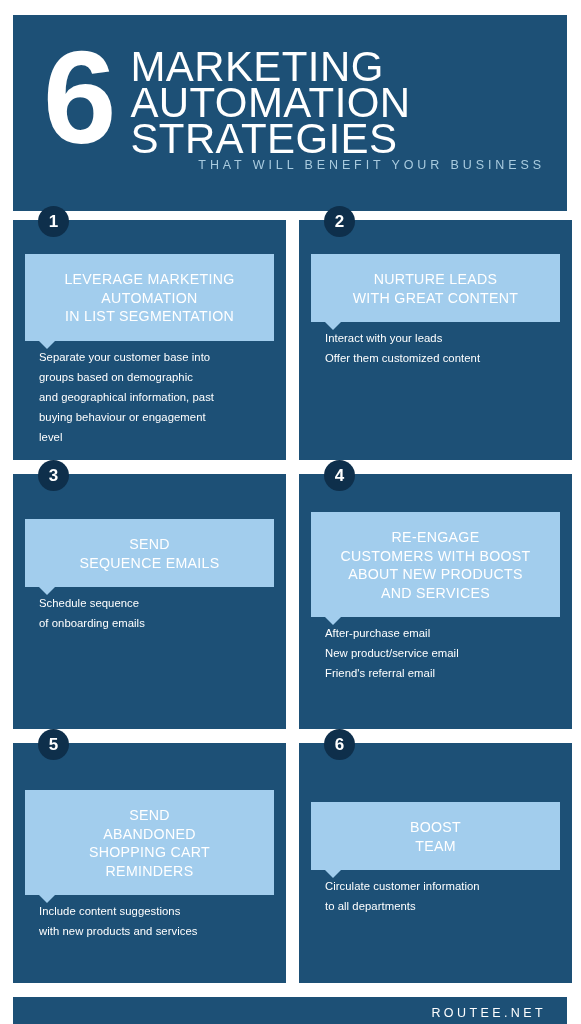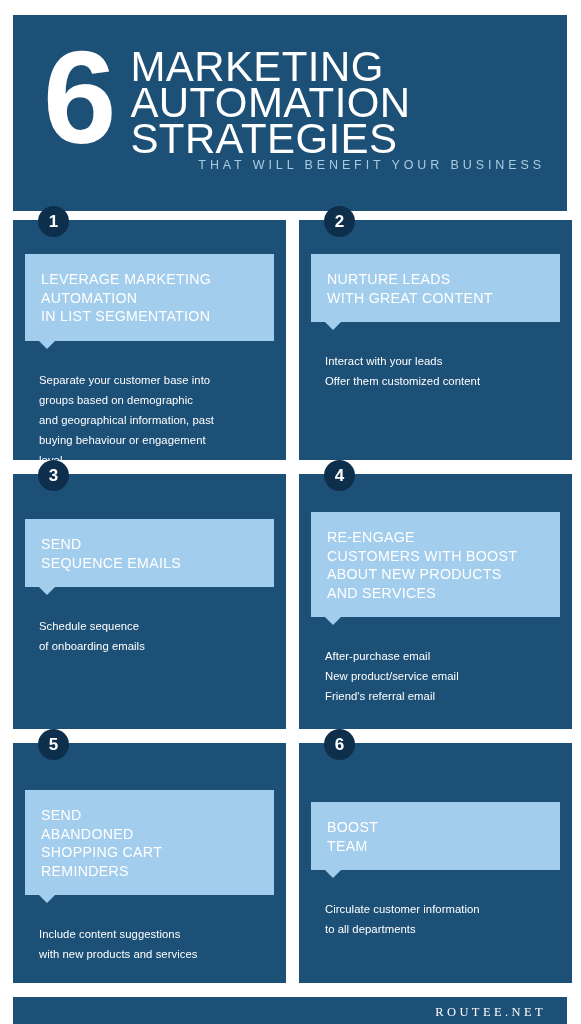--- a/index.html
+++ b/index.html
@@ -100,20 +100,21 @@
   }
 
   .banner-wrap {
     position:relative;
     margin-top:34px;
   }
   .banner {
     background:#a2cded;
     padding:16px 16px 15px 16px;
     min-height:30px;
+    text-align:center;
   }
   .banner-line {
     color:#ffffff;
     font-size:14.2px;
     line-height:18.5px;
     font-weight:400;
     letter-spacing:0.3px;
     white-space:nowrap;
   }
   .banner-tail {
@@ -121,21 +122,21 @@
     left:14px;
     bottom:-8px;
     width:0;
     height:0;
     border-left:8px solid transparent;
     border-right:8px solid transparent;
     border-top:8px solid #a2cded;
   }
 
   .body-text {
-    margin-top:29px;
+    margin-top:6px;
     padding-left:14px;
   }
   .body-line {
     color:#ffffff;
     font-size:11.3px;
     line-height:20px;
     font-weight:400;
     letter-spacing:0.05px;
     white-space:nowrap;
   }
@@ -154,21 +155,20 @@
     display:flex;
     align-items:center;
     justify-content:flex-end;
     padding-right:21px;
   }
   .footer-text {
     color:#ffffff;
     font-size:12.5px;
     letter-spacing:3.4px;
     font-weight:400;
-    font-family:Liberation Serif, serif;
   }
 </style>
 </head>
 <body>
 
 <div class="page">
 
   <div class="header">
     <div class="big-number">6</div>
     <div class="title-col">

